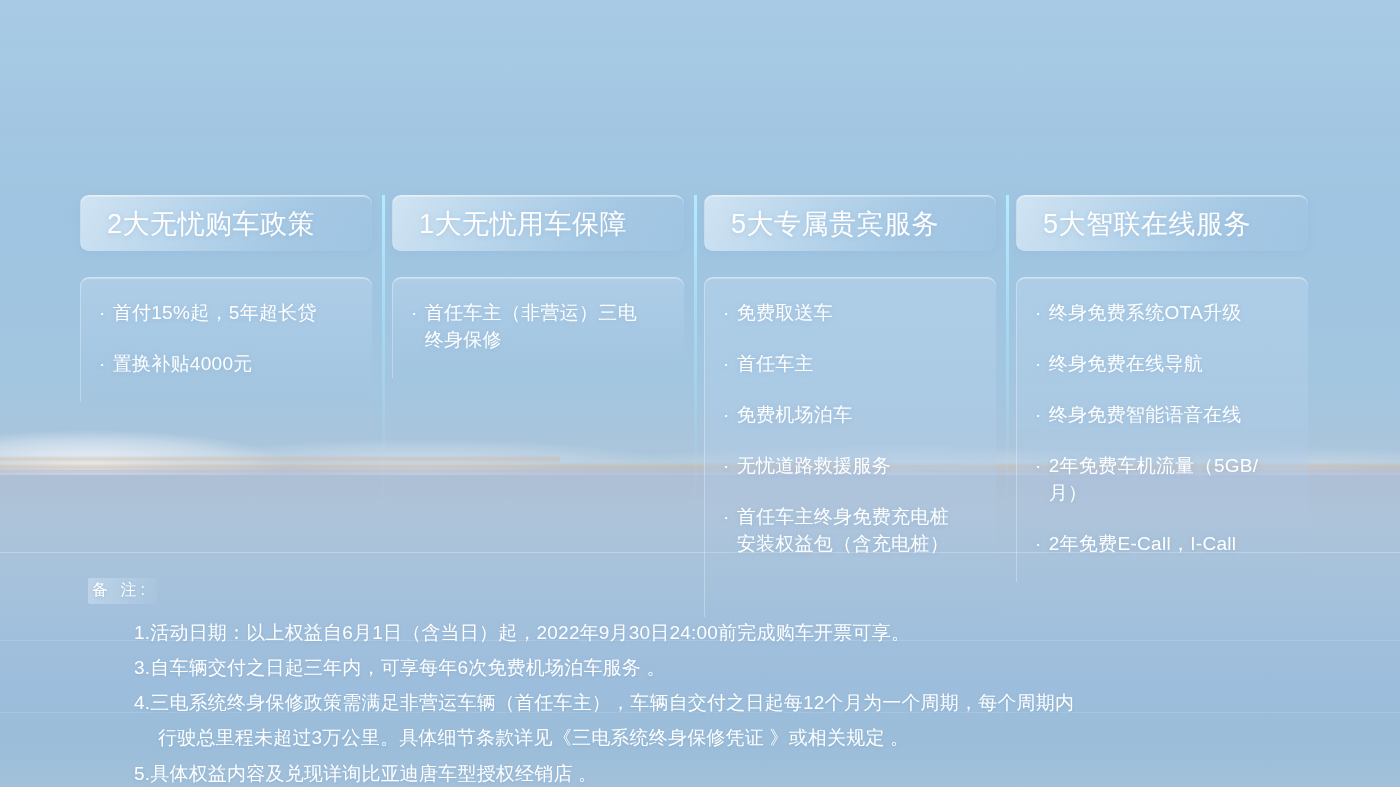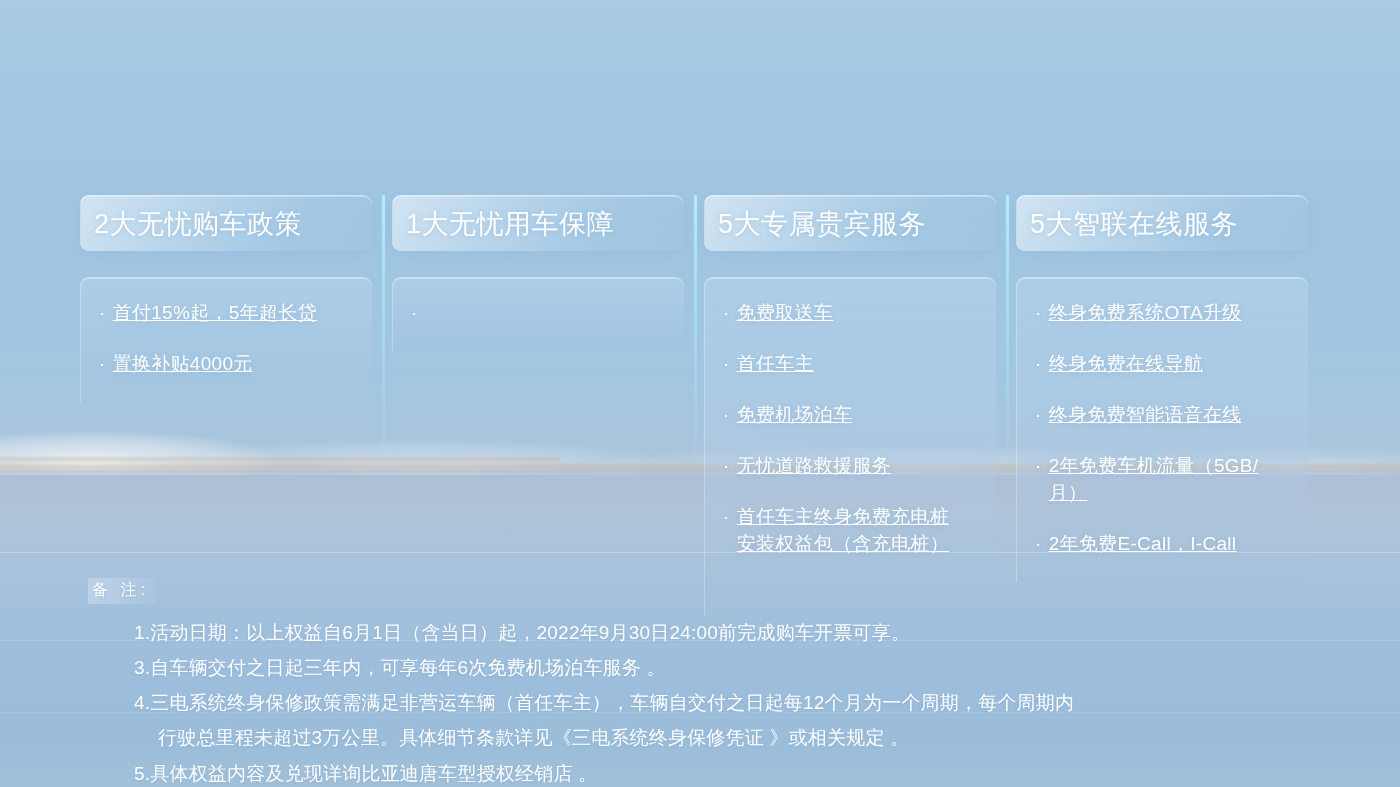--- a/index.html
+++ b/index.html
@@ -121,21 +121,21 @@
     gap: 20px;
   }
 
   .col { width: 292px; position: relative; }
 
   .col-header {
     height: 56px;
     border-radius: 9px;
     display: flex;
     align-items: center;
-    padding-left: 13px;
+    padding-left: 26px;
     font-size: 27px;
     color: #ffffff;
     letter-spacing: 0.5px;
     background: linear-gradient(118deg,
         rgba(231,242,250,0.68) 0%,
         rgba(205,226,243,0.52) 38%,
         rgba(176,207,233,0.30) 72%,
         rgba(165,198,228,0.18) 100%);
     border-top: 1px solid rgba(255,255,255,0.55);
     border-left: 1px solid rgba(255,255,255,0.40);
@@ -175,21 +175,21 @@
     letter-spacing: 0.3px;
   }
   .item:last-child { margin-bottom: 0; }
   .item .dot {
     flex: 0 0 auto;
     margin-right: 7px;
     font-size: 19px;
     line-height: 1.42;
     color: #ffffff;
   }
-  .item .txt { white-space: pre-line; text-decoration: underline; }
+  .item .txt { white-space: pre-line; }
 
   
   .beam {
     position: absolute;
     top: 0;
     width: 3px;
     height: 330px;
     background: linear-gradient(to bottom,
         rgba(180,238,255,0.95) 0%,
         rgba(170,230,255,0.55) 40%,
@@ -256,20 +256,22 @@
           <span class="txt">置换补贴4000元</span>
         </div>
       </div>
     </div>
 
     <div class="col">
       <div class="col-header">1大无忧用车保障</div>
       <div class="col-body">
         <div class="item">
           <span class="dot">·</span>
+          <span class="txt">首任车主（非营运）三电
+终身保修</span>
         </div>
       </div>
     </div>
 
     <div class="col">
       <div class="col-header">5大专属贵宾服务</div>
       <div class="col-body xtall">
         <div class="item">
           <span class="dot">·</span>
           <span class="txt">免费取送车</span>

